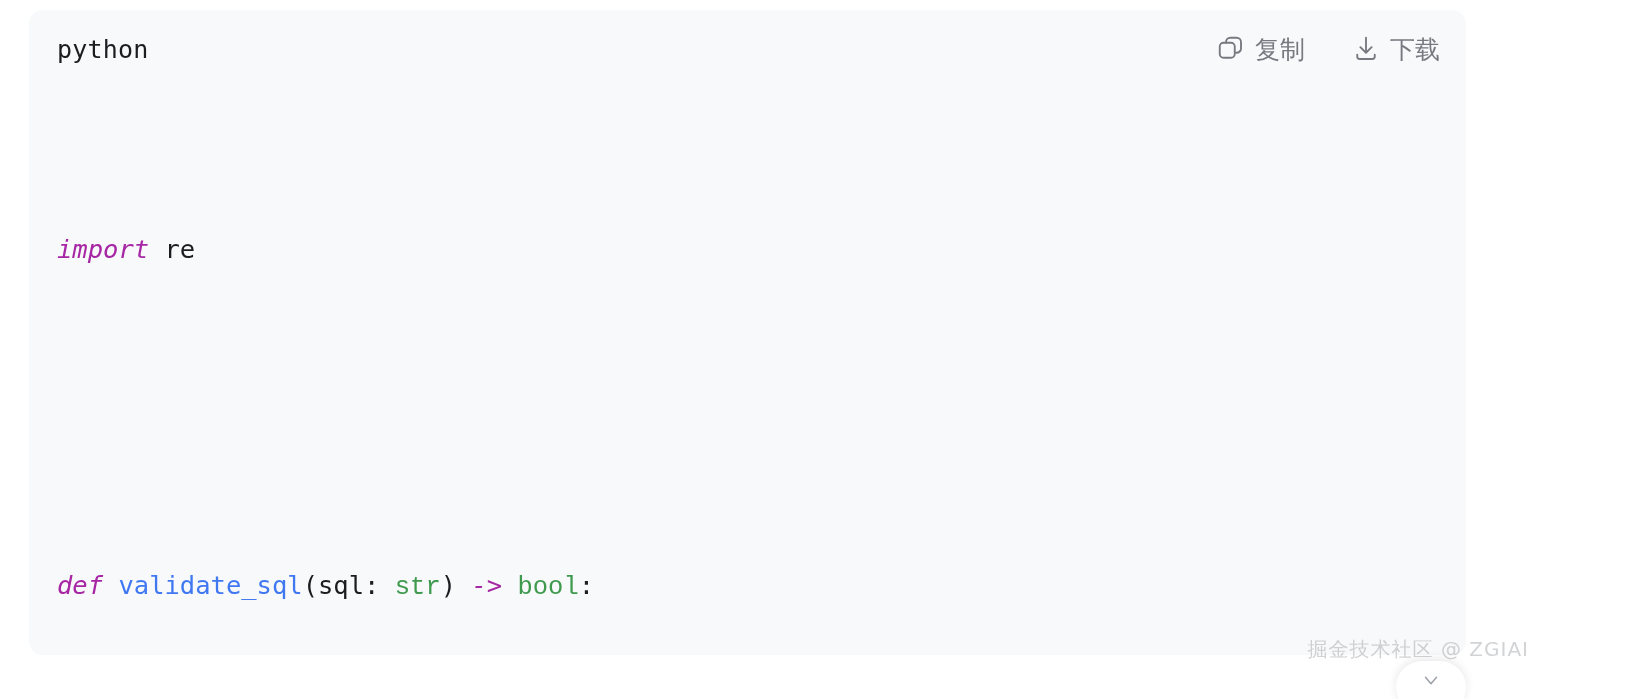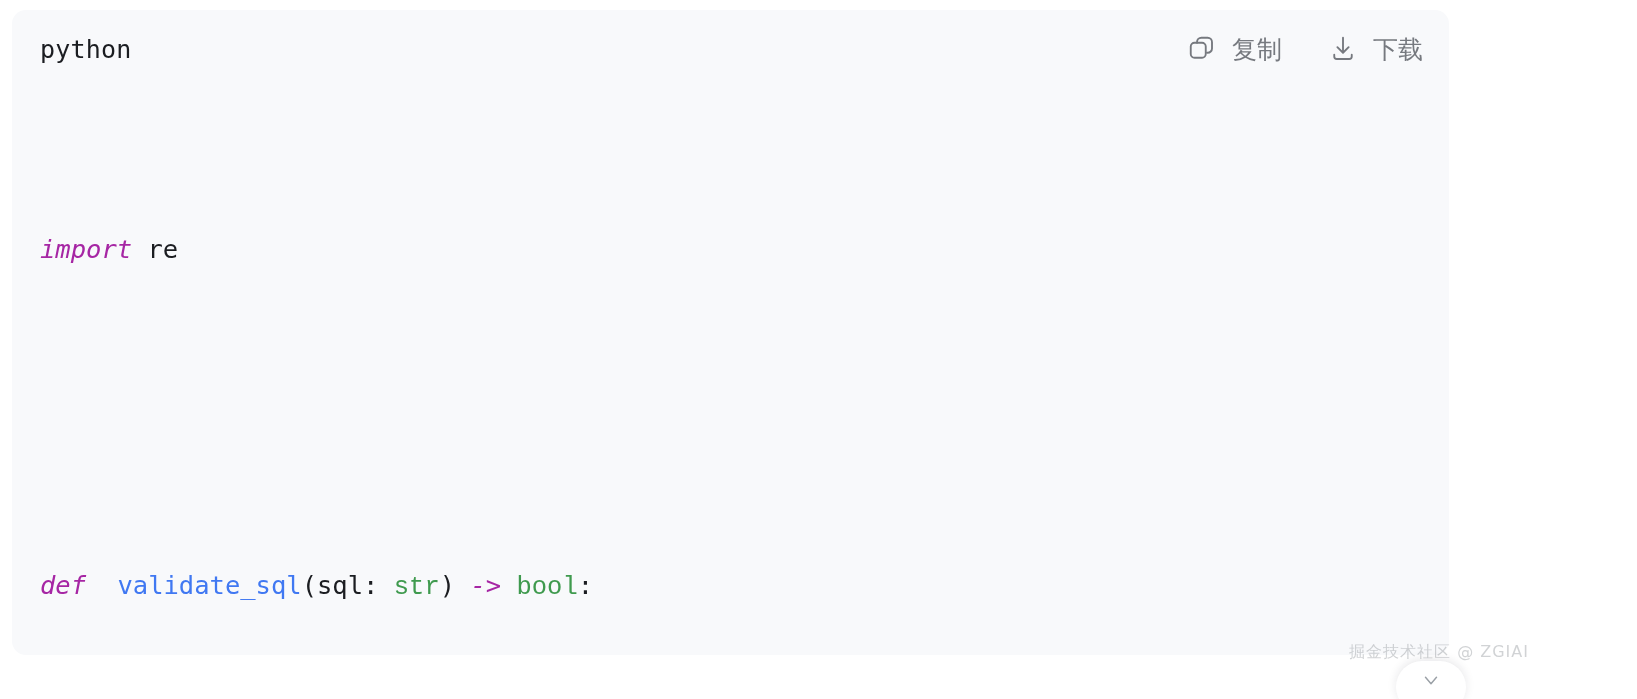--- a/index.html
+++ b/index.html
@@ -11,21 +11,21 @@
     width: 1637px;
     height: 699px;
     font-family: "Liberation Sans", sans-serif;
     overflow: hidden;
     position: relative;
   }
 
   
   .code-card {
     position: absolute;
-    left: 12px;
+    left: 29px;
     top: 10px;
     width: 1437px;
     height: 645px;
     background: #f8f9fb;
     border-radius: 14px;
     box-sizing: border-box;
     overflow: hidden;
   }
 
   .code-header {
@@ -46,21 +46,21 @@
   .header-actions {
     margin-left: auto;
     display: flex;
     align-items: center;
     gap: 46px;
   }
 
   .hdr-btn {
     display: flex;
     align-items: center;
-    gap: 15px;
+    gap: 9px;
     color: #76797f;
     font-size: 25px;
     background: none;
     border: none;
     cursor: pointer;
     padding: 0;
     font-family: "DejaVu Sans", sans-serif;
     line-height: 1;
   }
   .hdr-btn svg { display: block; }
@@ -73,31 +73,31 @@
     font-size: 25.5px;
     line-height: 42px;
     color: #1b1d21;
     white-space: pre;
     letter-spacing: 0px;
   }
   .code-line { height: 42px; }
 
   
   .kw   { color: #a626a4; font-style: italic; }          
-  .fn   { color: #4078f2; margin-left: 16px; }          
+  .fn   { color: #4078f2; }          
   .typ  { color: #3f9a4e; font-family: Liberation Mono, monospace; }
   .pl   { color: #1b1d21; }          
 
   
   .watermark {
     position: absolute;
     right: 108px;
     bottom: 36px;
     font-family: "DejaVu Sans", sans-serif;
-    font-size: 16px;
+    font-size: 20px;
     color: rgba(140,144,150,0.40);
     letter-spacing: 1px;
     white-space: nowrap;
     pointer-events: none;
   }
 
   
   .bottom-pill {
     position: absolute;
     left: 1396px;

